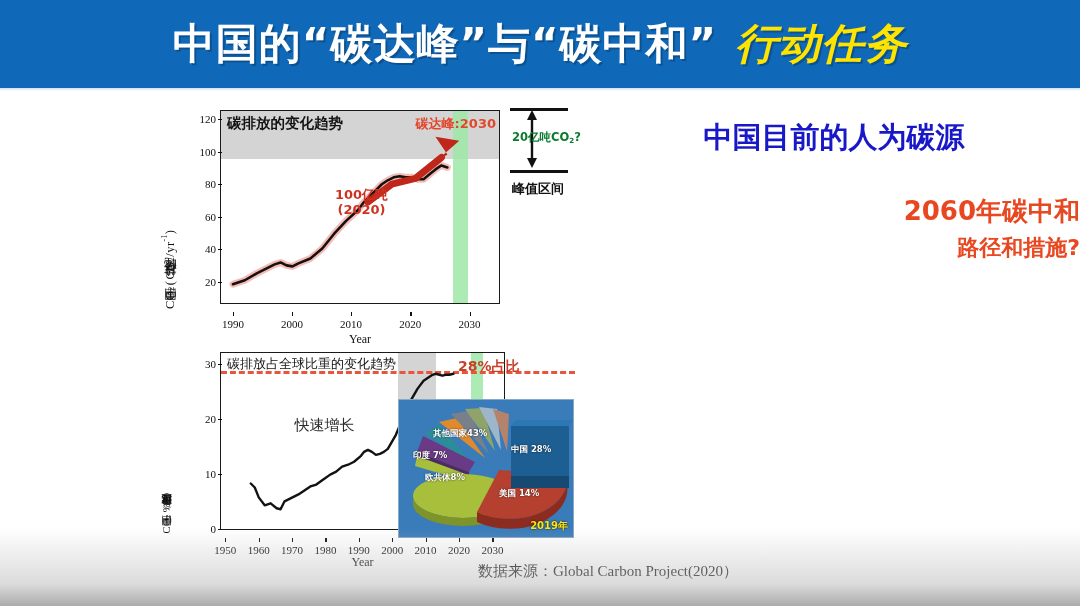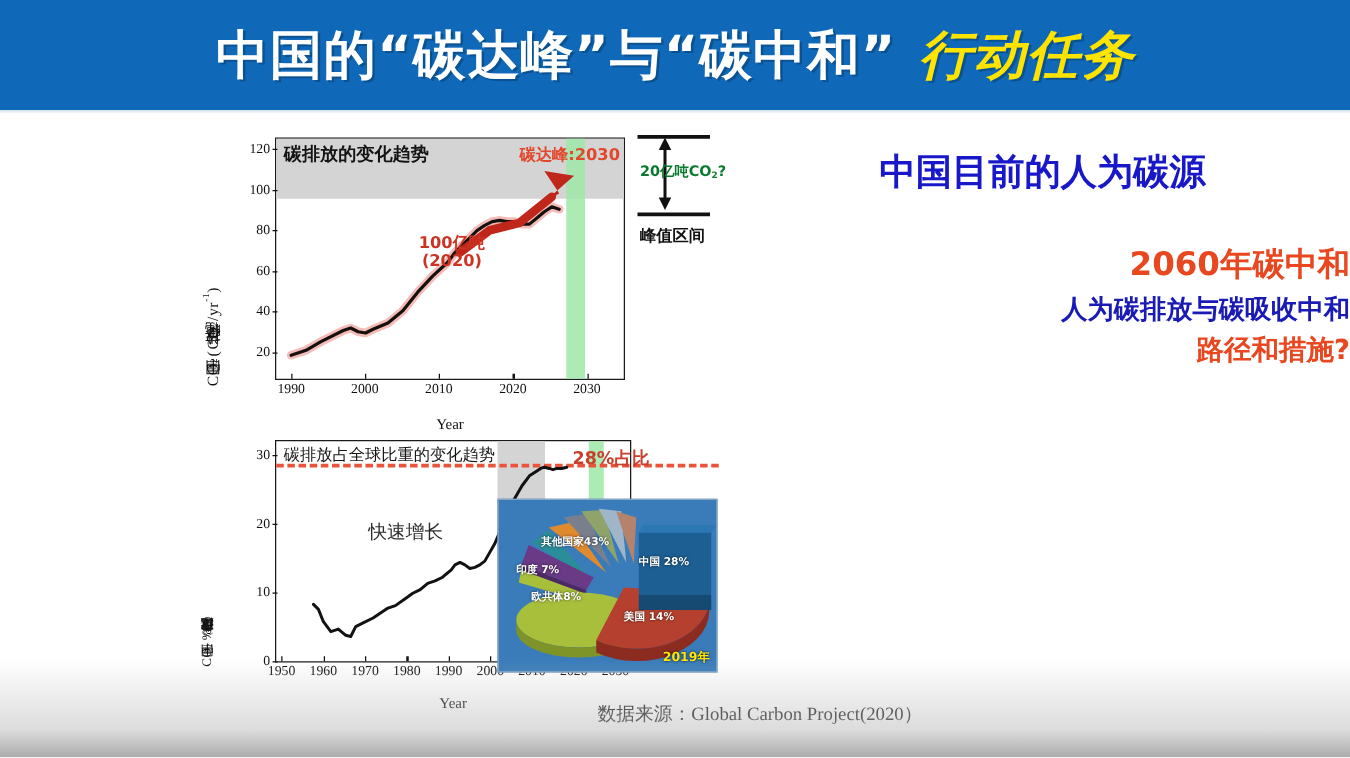--- a/index.html
+++ b/index.html
@@ -59,21 +59,21 @@
   #top-green{position:absolute;left:83.5%;top:0;width:5.5%;height:100%;background:#9fe8a8;opacity:.85;}
   .ytick{
     position:absolute;right:100%;margin-right:5px;transform:translateY(-50%);
     font-family:"Liberation Serif","DejaVu Serif",serif;font-size:11px;color:#111;white-space:nowrap;
   }
   .ytick::after{
     content:"";position:absolute;left:100%;top:50%;margin-left:2px;
     width:4px;height:1.2px;background:#111;
   }
   .xtick{
-    position:absolute;top:100%;margin-top:2px;transform:translateX(-50%);
+    position:absolute;top:100%;margin-top:15px;transform:translateX(-50%);
     font-family:"Liberation Serif","DejaVu Serif",serif;font-size:11px;color:#111;text-align:right;
   }
   .xtick::before{
     content:"";position:absolute;left:50%;bottom:100%;margin-bottom:2px;
     width:1.2px;height:4px;background:#111;
   }
   #top-xtitle{
     position:absolute;left:62px;top:228px;width:280px;text-align:center;
     font-family:"Liberation Serif","DejaVu Serif",serif;font-size:12px;color:#111;
   }
@@ -327,21 +327,20 @@
 
   <div id="right-col">
 
     <div id="r-q1">
       <span class="l1">中国目前的人为碳源</span>
     </div>
 
 
     <div id="r-b3">
       <span class="h">2060年碳中和</span>
-      <span class="s">人为碳排放与碳吸收中和</span>
       <span class="s2">路径和措施?</span>
     </div>
   </div>
 
   <div id="source">数据来源：Global Carbon Project(2020）</div>
 
   <div id="bottom-fade"></div>
 </div>
 
 </body></html>

